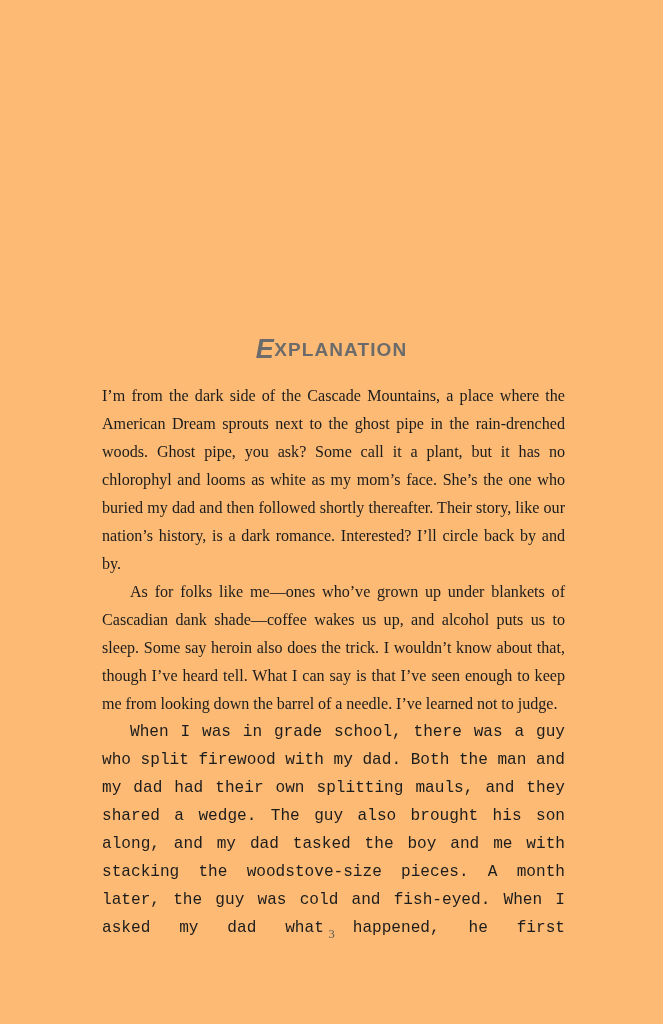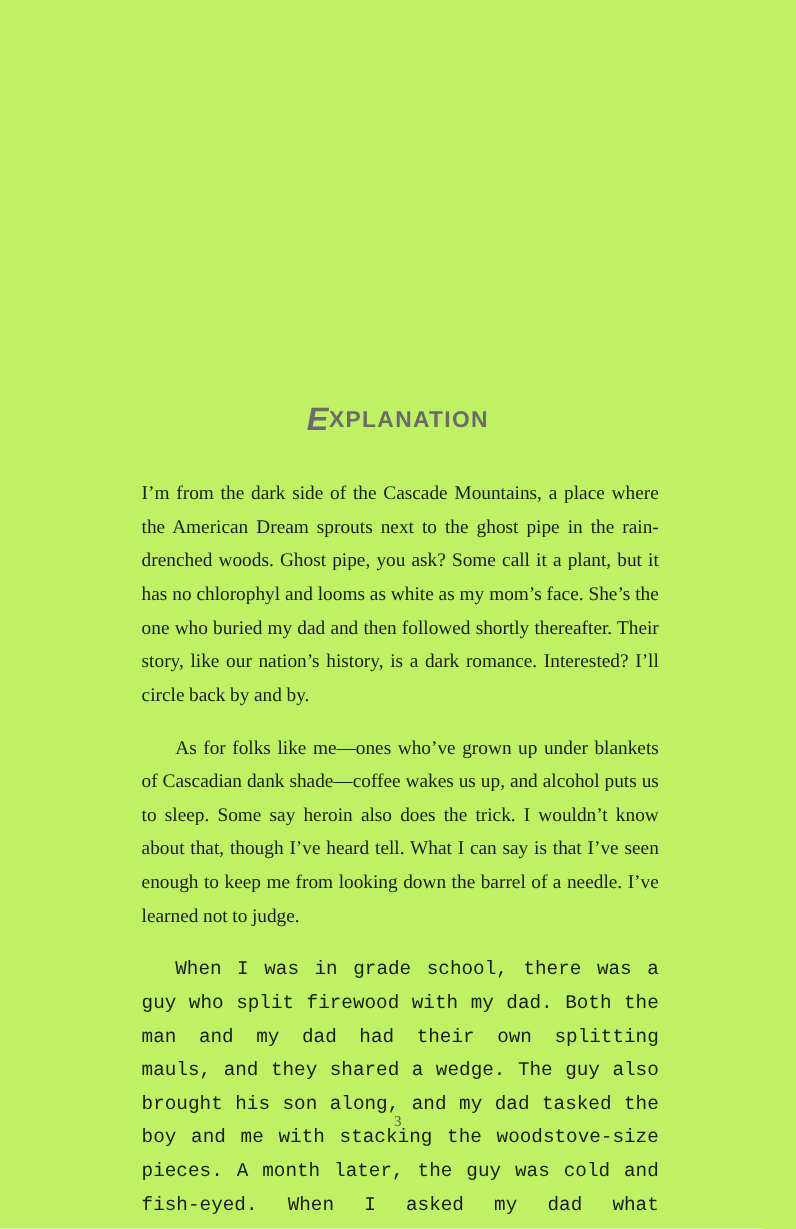--- a/index.html
+++ b/index.html
@@ -14,21 +14,21 @@
     height: 1024px;
     position: relative;
     overflow: hidden;
     font-family: "Liberation Serif", "DejaVu Serif", serif;
     -webkit-font-smoothing: antialiased;
   }
 
   .page {
     position: absolute;
     inset: 0;
-    background: #bef264;
+    background: #fdba74;
   }
 
   
   .chapter-title {
     position: absolute;
     left: 0;
     right: 0;
     top: 322px;
     text-align: center;
     font-family: "Liberation Sans Narrow", "Liberation Sans", "DejaVu Sans", sans-serif;
@@ -55,21 +55,21 @@
 
   
   .text-column {
     position: absolute;
     left: 102px;
     top: 382px;
     width: 463px;
   }
 
   .body-paragraph {
-    margin: 16px;
+    margin: 0;
     font-size: 16.1px;
     line-height: 28px;
     color: #1c1c1c;
     text-align: justify;
     text-justify: inter-word;
     hyphens: none;
     word-spacing: -0.2px;
   }
 
   .body-paragraph.indented {

